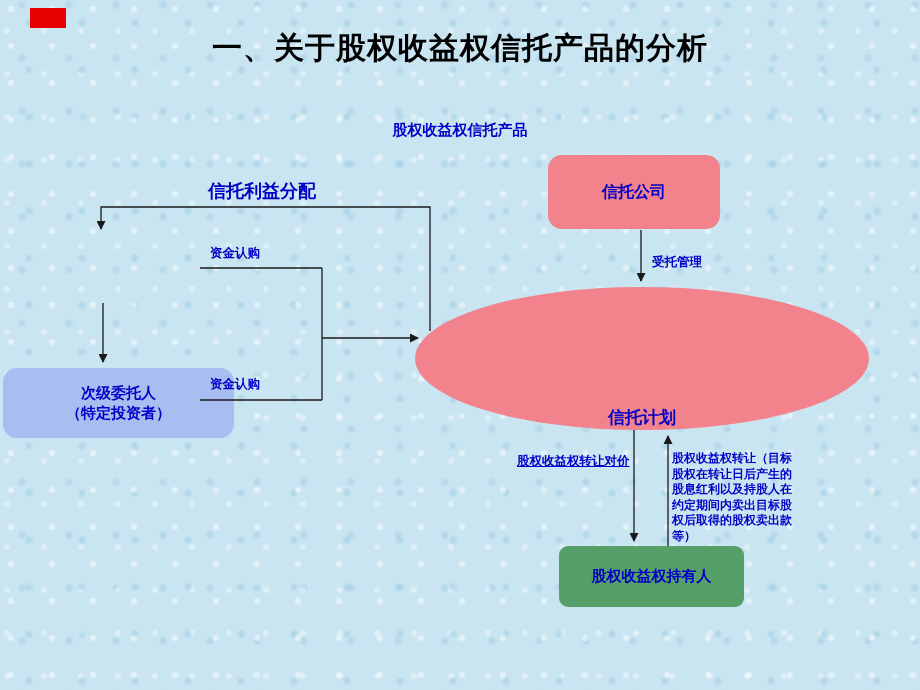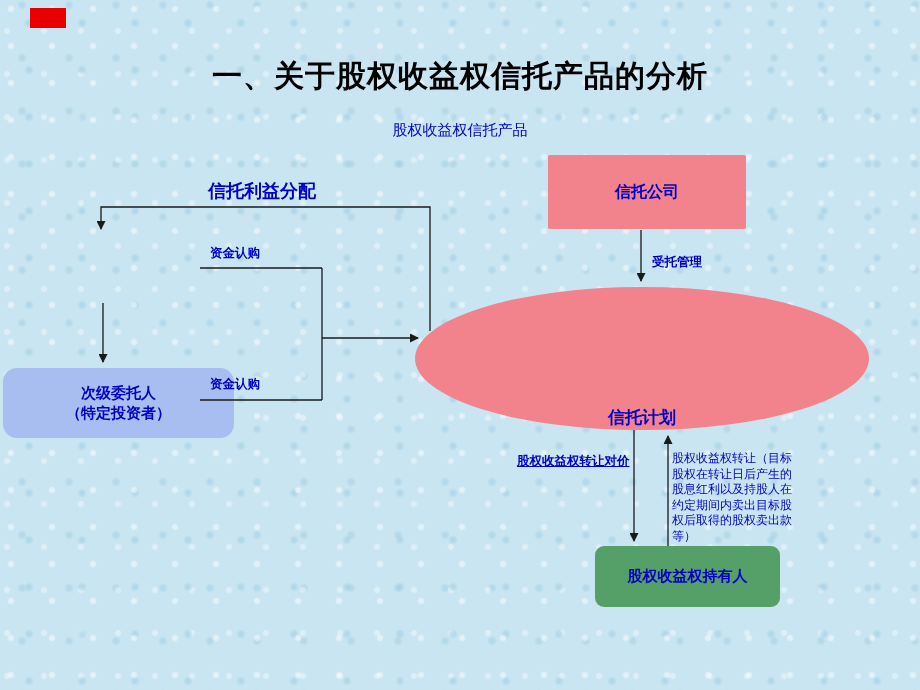--- a/index.html
+++ b/index.html
@@ -13,46 +13,46 @@
       radial-gradient(circle at 11px 9px, rgba(255,255,255,0.5) 0 2px, rgba(255,255,255,0) 4px),
       radial-gradient(circle at 29px 23px, rgba(160,205,228,0.55) 0 2px, rgba(160,205,228,0) 5px),
       radial-gradient(circle at 7px 31px, rgba(255,255,255,0.4) 0 2px, rgba(255,255,255,0) 4px),
       radial-gradient(circle at 22px 5px, rgba(150,200,225,0.4) 0 2px, rgba(150,200,225,0) 5px);
     background-size:41px 37px,53px 47px,37px 43px,47px 53px;
   }
   .abs{position:absolute;}
   #accent-red{left:30px;top:8px;width:36px;height:20px;background:#e80000;}
   #title{
     left:0;top:28px;width:920px;text-align:center;
-    font-size:30px;font-weight:bold;color:#000;letter-spacing:1px;margin-top:28px;
+    font-size:30px;font-weight:bold;color:#000;letter-spacing:1px;
   }
   #caption{
     left:0;top:121px;width:920px;text-align:center;
-    font-size:15px;font-weight:normal;color:#0000c6;
+    font-size:15px;font-weight:bold;color:#0000c6;
   }
   .node{
     display:flex;align-items:center;justify-content:center;
     text-align:center;color:#0000c6;font-weight:bold;
     box-sizing:border-box;z-index:2;
   }
   .node-label{white-space:pre-line;line-height:1.35;}
-  #node-trust-company{left:548px;top:155px;width:198px;height:74px;border-radius:2px;background:#f2828c;font-size:16px;}
+  #node-trust-company{left:548px;top:155px;width:172px;height:74px;border-radius:14px;background:#f2828c;font-size:16px;}
   #node-trust-plan{left:415px;top:287px;width:454px;height:143px;border-radius:50%;background:#f2828c;font-size:17px;align-items:flex-end;}
   #node-senior{left:3px;top:233px;width:197px;height:70px;border-radius:14px;background:#a9bef0;font-size:15px;}
   #node-junior{left:3px;top:368px;width:231px;height:70px;border-radius:14px;background:#a9bef0;font-size:15px;}
-  #node-holder{left:559px;top:546px;width:185px;height:61px;border-radius:9px;background:#55a068;font-size:15px;margin-left:36px;}
+  #node-holder{left:559px;top:546px;width:185px;height:61px;border-radius:9px;background:#55a068;font-size:15px;}
   .edge-label{color:#0000c6;font-weight:bold;z-index:3;}
   #lbl-benefit{left:208px;top:179px;font-size:18px;}
   #lbl-sub-senior{left:210px;top:245px;font-size:12.5px;}
   #lbl-sub-junior{left:210px;top:376px;font-size:12.5px;}
   #lbl-entrusted{left:652px;top:245px;font-size:12.5px;margin-top:9px;}
   #lbl-consideration{left:517px;top:453px;font-size:12.5px;text-decoration:underline;}
   #lbl-transfer-note{
     left:672px;top:451px;width:126px;
-    font-size:12px;font-weight:normal;line-height:15.5px;
+    font-size:12px;font-weight:bold;line-height:15.5px;
   }
   #connector-layer{left:0;top:0;width:920px;height:690px;z-index:4;pointer-events:none;}
   #connector-layer line,#connector-layer polyline{stroke:#1a1a1a;stroke-width:1.3;fill:none;}
 </style>
 </head>
 <body>
 
 <div id="slide">
 
   <div id="accent-red" class="abs"></div>

